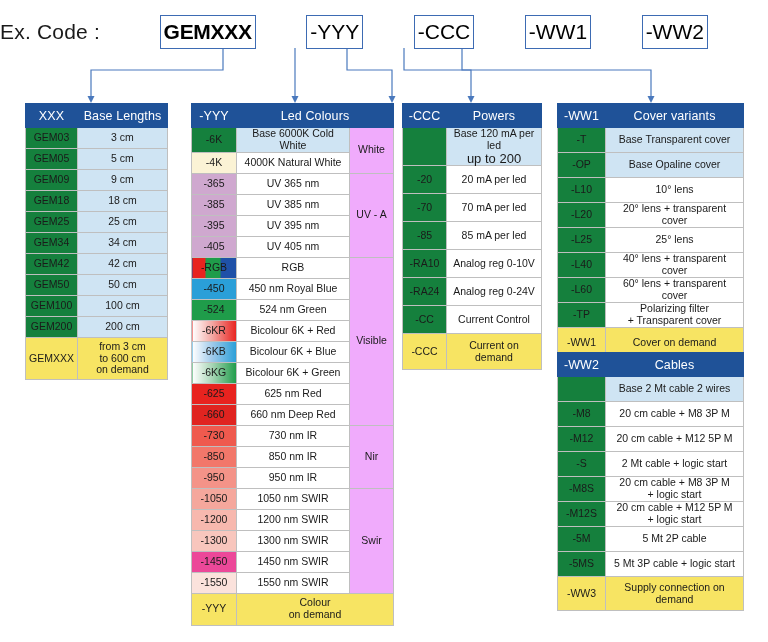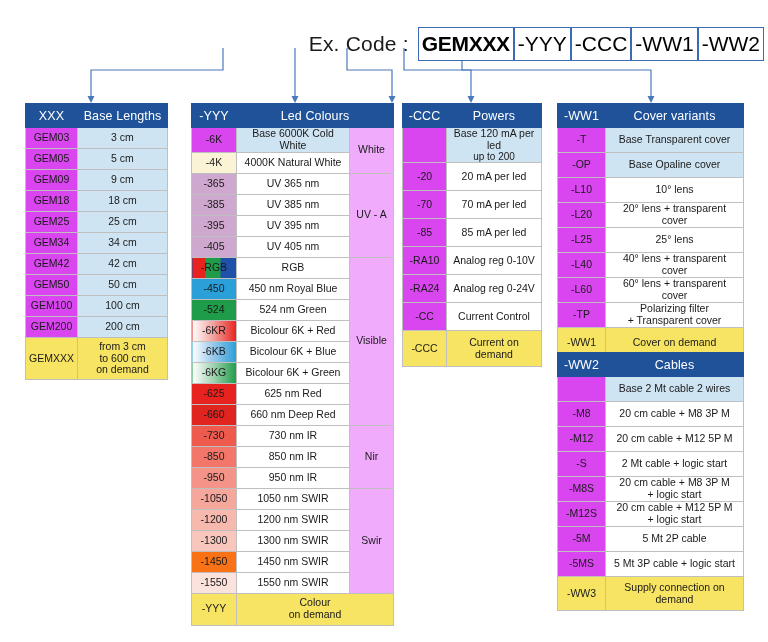--- a/index.html
+++ b/index.html
@@ -10,26 +10,26 @@
     background: #ffffff;
     font-family: "Liberation Sans", sans-serif;
     color: #1a1a1a;
     position: relative;
     overflow: hidden;
   }
 
   
   #code-header {
     position: absolute;
-    left: 0; top: 24px;
-    width: 764px;
+    left: 0; top: 12px;
+    width: 708px;
     height: 40px;
     display: flex;
     align-items: center;
-    justify-content: flex-end;
+    justify-content: space-between;
   }
   #code-label {
     font-size: 21px;
     color: #1a1a1a;
     margin-right: 9px;
     letter-spacing: .2px;
   }
   .code-box {
     border: 1.3px solid #3d6bb3;
     background: #ffffff;
@@ -71,21 +71,21 @@
     color: #ffffff;
     font-size: 12.5px;
     border: 0.8px solid #1f5298;
     height: 24px;
     letter-spacing: .1px;
   }
   .tbl tbody td { height: 21px; }
 
   .c-lightblue { background: #cfe4f3; }
   .c-yellow    { background: #f7e463; }
-  .c-white     { background: #d946ef; }
+  .c-white     { background: #15803d; }
   .c-cream     { background: #fbf3d5; }
   .c-uv        { background: #cfa8cf; }
   .c-rblue     { background: #2a9fd8; color:#fff; }
   .c-green     { background: #1f9c4a; color:#fff; }
   .c-red       { background: #e8231f; color:#fff; }
   .c-deepred   { background: #e02420; color:#fff; }
   .c-rgb {
     background: linear-gradient(to right,
       #e8231f 0%, #e8231f 30%,
       #1f9c4a 30%, #1f9c4a 63%,
@@ -94,26 +94,26 @@
   }
   .c-bi-red   { background: linear-gradient(to right, #ffffff 0%, #f3a6a2 45%, #e8231f 100%); color:#1a1a1a; }
   .c-bi-blue  { background: linear-gradient(to right, #ffffff 0%, #9ec9ea 45%, #2a9fd8 100%); color:#1a1a1a; }
   .c-bi-green { background: linear-gradient(to right, #ffffff 0%, #a6d4b4 45%, #1f9c4a 100%); color:#1a1a1a; }
   .c-ir1 { background: #ef5a4e; color:#fff; }
   .c-ir2 { background: #f2776a; color:#fff; }
   .c-ir3 { background: #f49388; color:#fff; }
   .c-sw1 { background: #f5a79c; }
   .c-sw2 { background: #f7b8ae; }
   .c-sw3 { background: #f8c6bd; }
-  .c-sw4 { background: #f97316; }
+  .c-sw4 { background: #ec4899; }
   .c-sw5 { background: #fbe2dc; }
   .c-plain { background: #ffffff; }
 
   .grp { background:#f0abfc; font-size: 11.5px; }
-  .sub { font-size: 10px; display:block; line-height:1.05; }
+  .sub { font-size: 13px; display:block; line-height:1.05; }
   .tight { font-size: 10px; }
   td.code-cell { font-size: 10.5px; }
 </style>
 </head>
 <body>
 
 <svg id="connectors" viewBox="0 0 768 642" width="768" height="642">
   <g fill="none" stroke="#4a79bd" stroke-width="1.2">
 
     <path d="M 223 48 L 223 70 L 91 70 L 91 97"></path>

